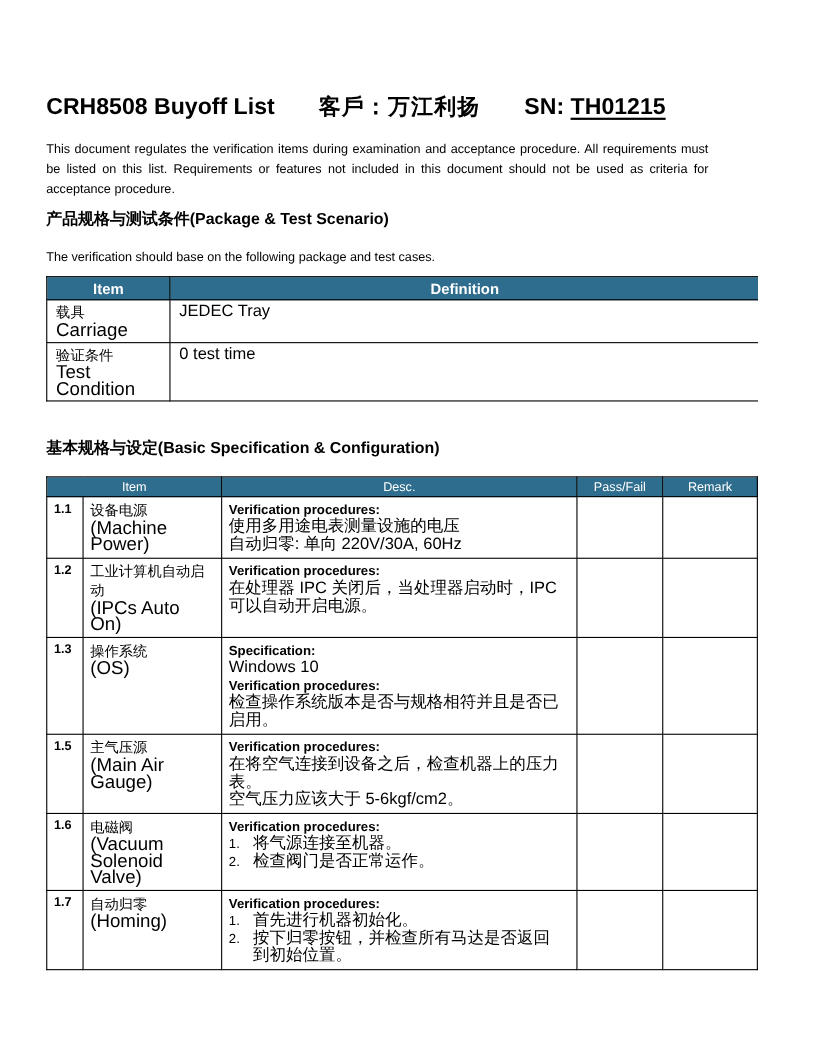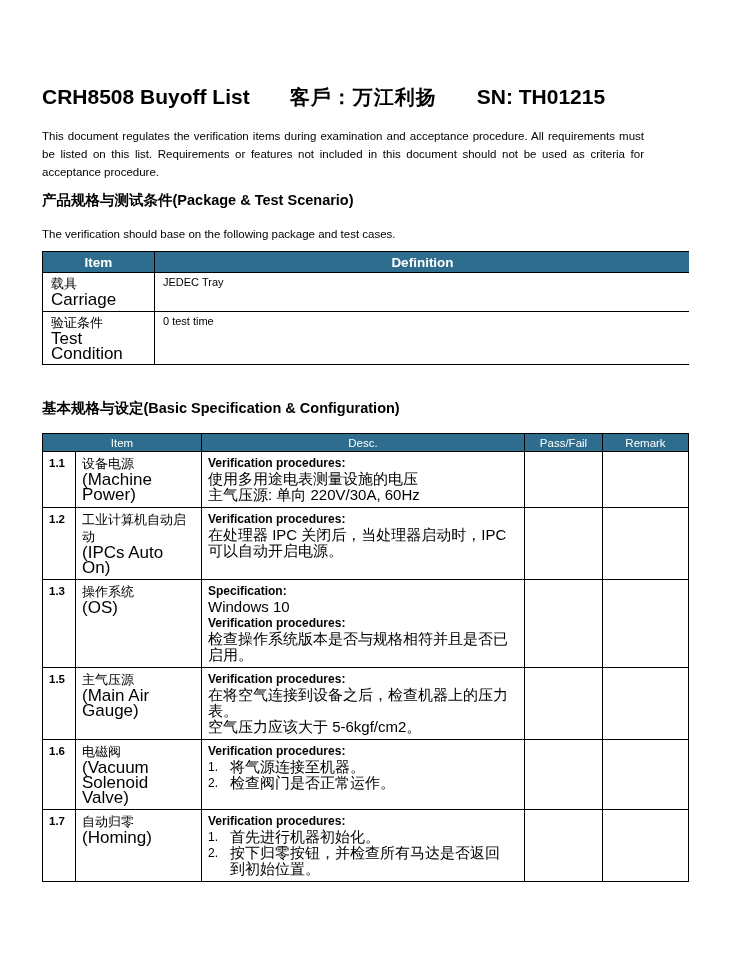--- a/index.html
+++ b/index.html
@@ -3,35 +3,35 @@
 <meta charset="utf-8">
 <style>
   html,body{margin:0;padding:0;background:#ffffff;}
   .page{
     position:relative;width:689px;height:960px;background:#ffffff;box-sizing:border-box;
     padding:84px 45px 0 42px;overflow:hidden;color:#000;
     font-family:"Liberation Sans","DejaVu Sans",sans-serif;
   }
   .title-row{display:flex;align-items:baseline;gap:40px;font-weight:bold;font-size:21px;white-space:nowrap;}
   .title-row .cjk{font-size:20px;letter-spacing:1px;}
-  .sn .u{text-decoration-thickness:2px;text-underline-offset:3px;margin-top:24px;}
+  .sn .u{text-decoration:underline;text-decoration-thickness:2px;text-underline-offset:3px;margin-top:24px;}
   .intro{margin:16px 0 9px 0;font-size:11.5px;line-height:18px;text-align:justify;}
   .sec{margin:0;font-size:14.5px;font-weight:bold;line-height:20px;}
   .note{margin:15px 0 8px 0;font-size:11.5px;line-height:18px;}
   table{border-collapse:collapse;table-layout:fixed;}
   th,td{border:1px solid #000;}
   .t1{width:648px;border:1.5px solid #000;}
   .t1 th{background:var(--hdr,#2E6D8E);color:#fff;font-size:13.5px;font-weight:bold;height:20px;text-align:center;padding:0;}
   .t1 td{vertical-align:top;padding:2px 8px 3px 8px;height:33px;}
   .t2{width:646px;margin-top:15px;border:1.5px solid #000;}
   .t2 th{background:var(--hdr,#2E6D8E);color:#fff;font-size:11.5px;font-weight:normal;height:17px;text-align:center;padding:0;}
   .t2 td{vertical-align:top;padding:3px 6px 4px 6px;}
   .zh{font-size:13px;line-height:17px;}
   .en{font-size:17px;line-height:15px;}
-  .def-cell{font-size:11px;line-height:15px;}
+  .def-cell{font-size:15px;line-height:15px;}
   .no{text-align:left;font-weight:bold;font-size:11.5px;padding-left:2px;padding-right:2px;line-height:16px;}
   .desc-cell{padding-right:12px !important;}
   .desc-cell > div{line-height:16px;}
   .b{font-weight:bold;font-size:12px;}
   .zh-line{font-size:15px;}
   .desc-li{display:flex;}
   .desc-li .num{width:22px;flex:none;font-size:12px;}
   .blank-cell{background:#fff;}
 </style>
 </head>
@@ -100,21 +100,21 @@
     <tbody id="t2-body">
         <tr>
           <td class="no">1.1</td>
           <td class="item-cell">
             <div class="zh">设备电源</div>
             <div class="en">(Machine Power)</div>
           </td>
           <td class="desc-cell">
             <div class="b">Verification procedures:</div>
             <div class="zh-line">使用多用途电表测量设施的电压</div>
-            <div class="zh-line">主气压源: 单向 220V/30A, 60Hz</div>
+            <div class="zh-line">自动归零: 单向 220V/30A, 60Hz</div>
           </td>
           <td class="blank-cell"></td>
           <td class="blank-cell"></td>
         </tr>
         <tr>
           <td class="no">1.2</td>
           <td class="item-cell">
             <div class="zh">工业计算机自动启动</div>
             <div class="en">(IPCs Auto On)</div>
           </td>

